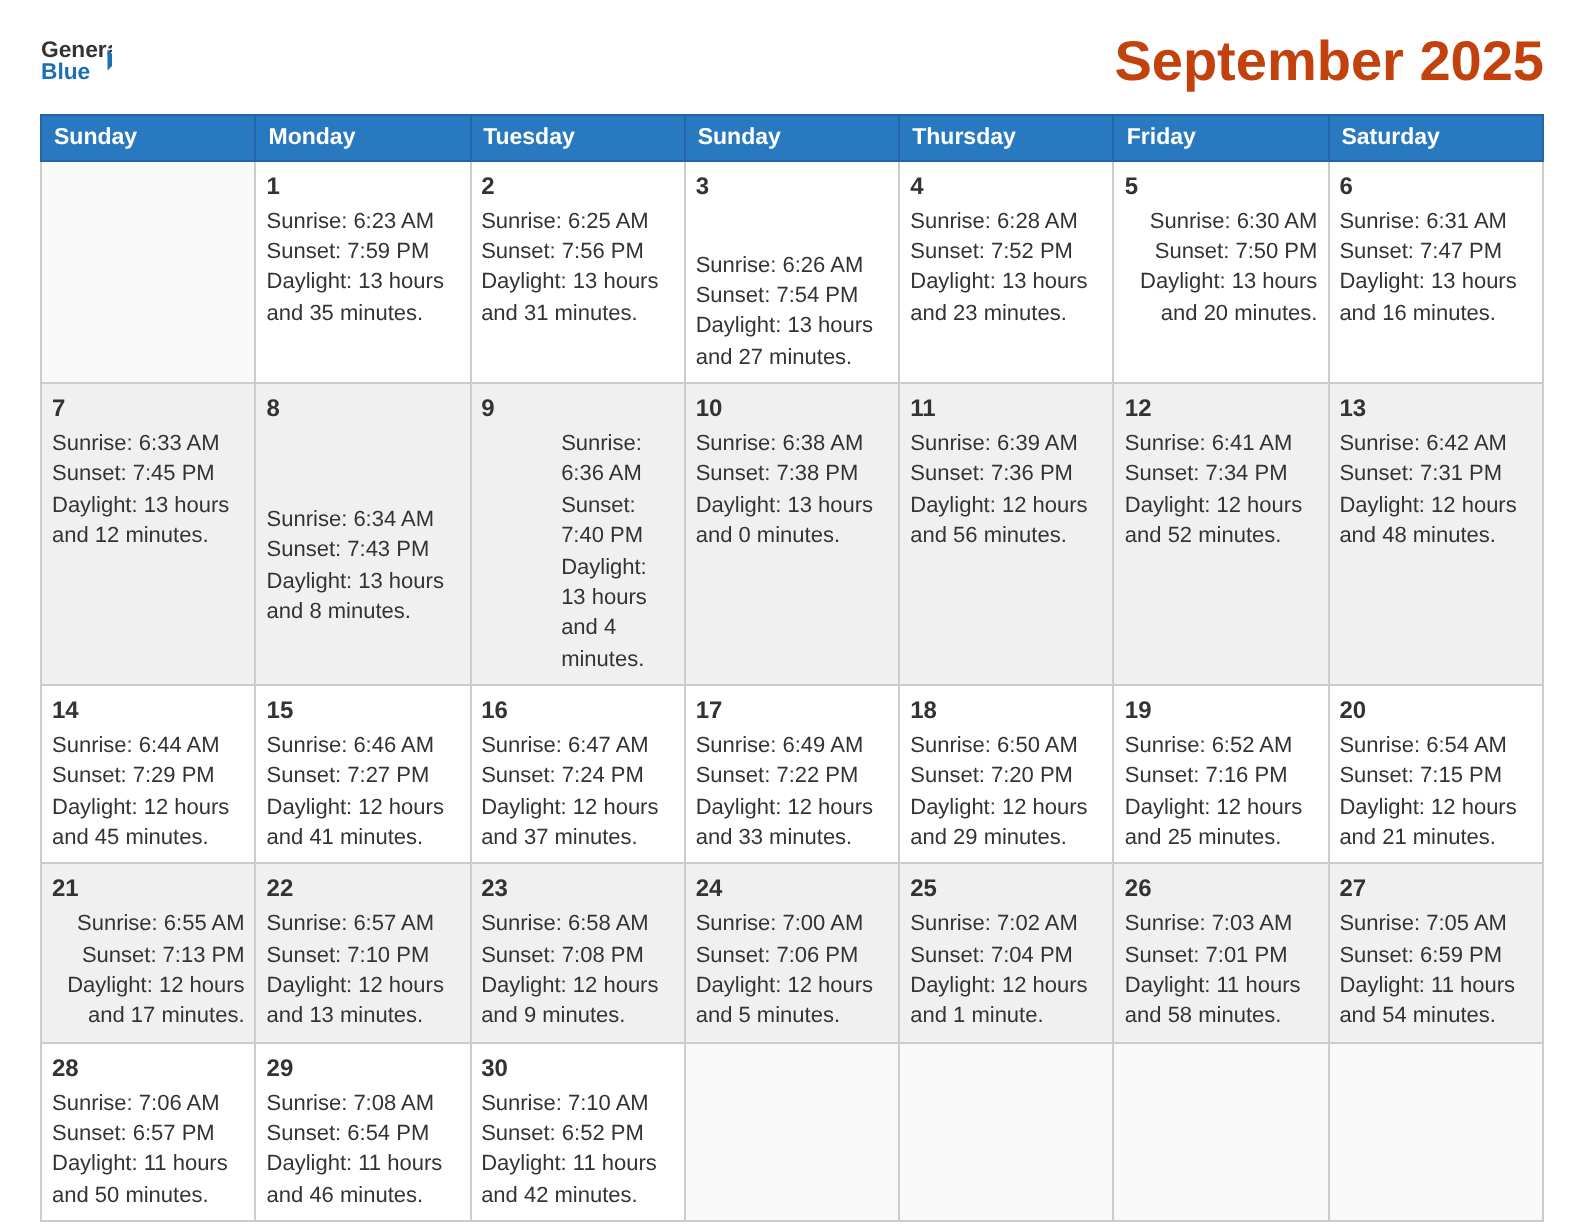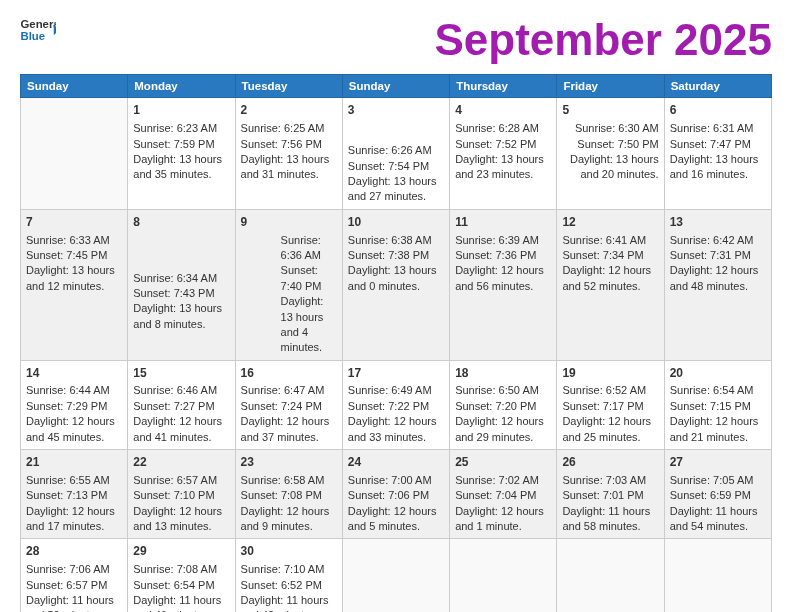--- a/index.html
+++ b/index.html
@@ -26,23 +26,23 @@
       gap: 6px;
     }
     .logo-icon {
       width: 36px;
       height: 28px;
     }
     .title-block {
       text-align: right;
     }
     .main-title {
-      font-size: 44px;
+      font-size: 28px;
       font-weight: bold;
-      color: #a21caf;
+      color: #c2410c;
       line-height: 1.1;
     }
     .subtitle {
       font-size: 14px;
       color: #555;
     }
     .calendar {
       width: 100%;
       border-collapse: collapse;
       font-size: 10.5px;
@@ -243,36 +243,36 @@
           <td>
             <span class="day-number">18</span>
             <div class="day-info" style="white-space: pre-line;">Sunrise: 6:50 AM
 Sunset: 7:20 PM
 Daylight: 12 hours
 and 29 minutes.</div>
           </td>
           <td>
             <span class="day-number">19</span>
             <div class="day-info" style="white-space: pre-line;">Sunrise: 6:52 AM
-Sunset: 7:17 PM
+Sunset: 7:16 PM
 Daylight: 12 hours
 and 25 minutes.</div>
           </td>
           <td>
             <span class="day-number">20</span>
             <div class="day-info" style="white-space: pre-line;">Sunrise: 6:54 AM
 Sunset: 7:15 PM
 Daylight: 12 hours
 and 21 minutes.</div>
           </td>
         </tr>
         <tr class="row-shaded">
           <td>
             <span class="day-number">21</span>
-            <div class="day-info" style="white-space: pre-line;">Sunrise: 6:55 AM
+            <div class="day-info" style="white-space: pre-line; text-align: right;">Sunrise: 6:55 AM
 Sunset: 7:13 PM
 Daylight: 12 hours
 and 17 minutes.</div>
           </td>
           <td>
             <span class="day-number">22</span>
             <div class="day-info" style="white-space: pre-line;">Sunrise: 6:57 AM
 Sunset: 7:10 PM
 Daylight: 12 hours
 and 13 minutes.</div>

